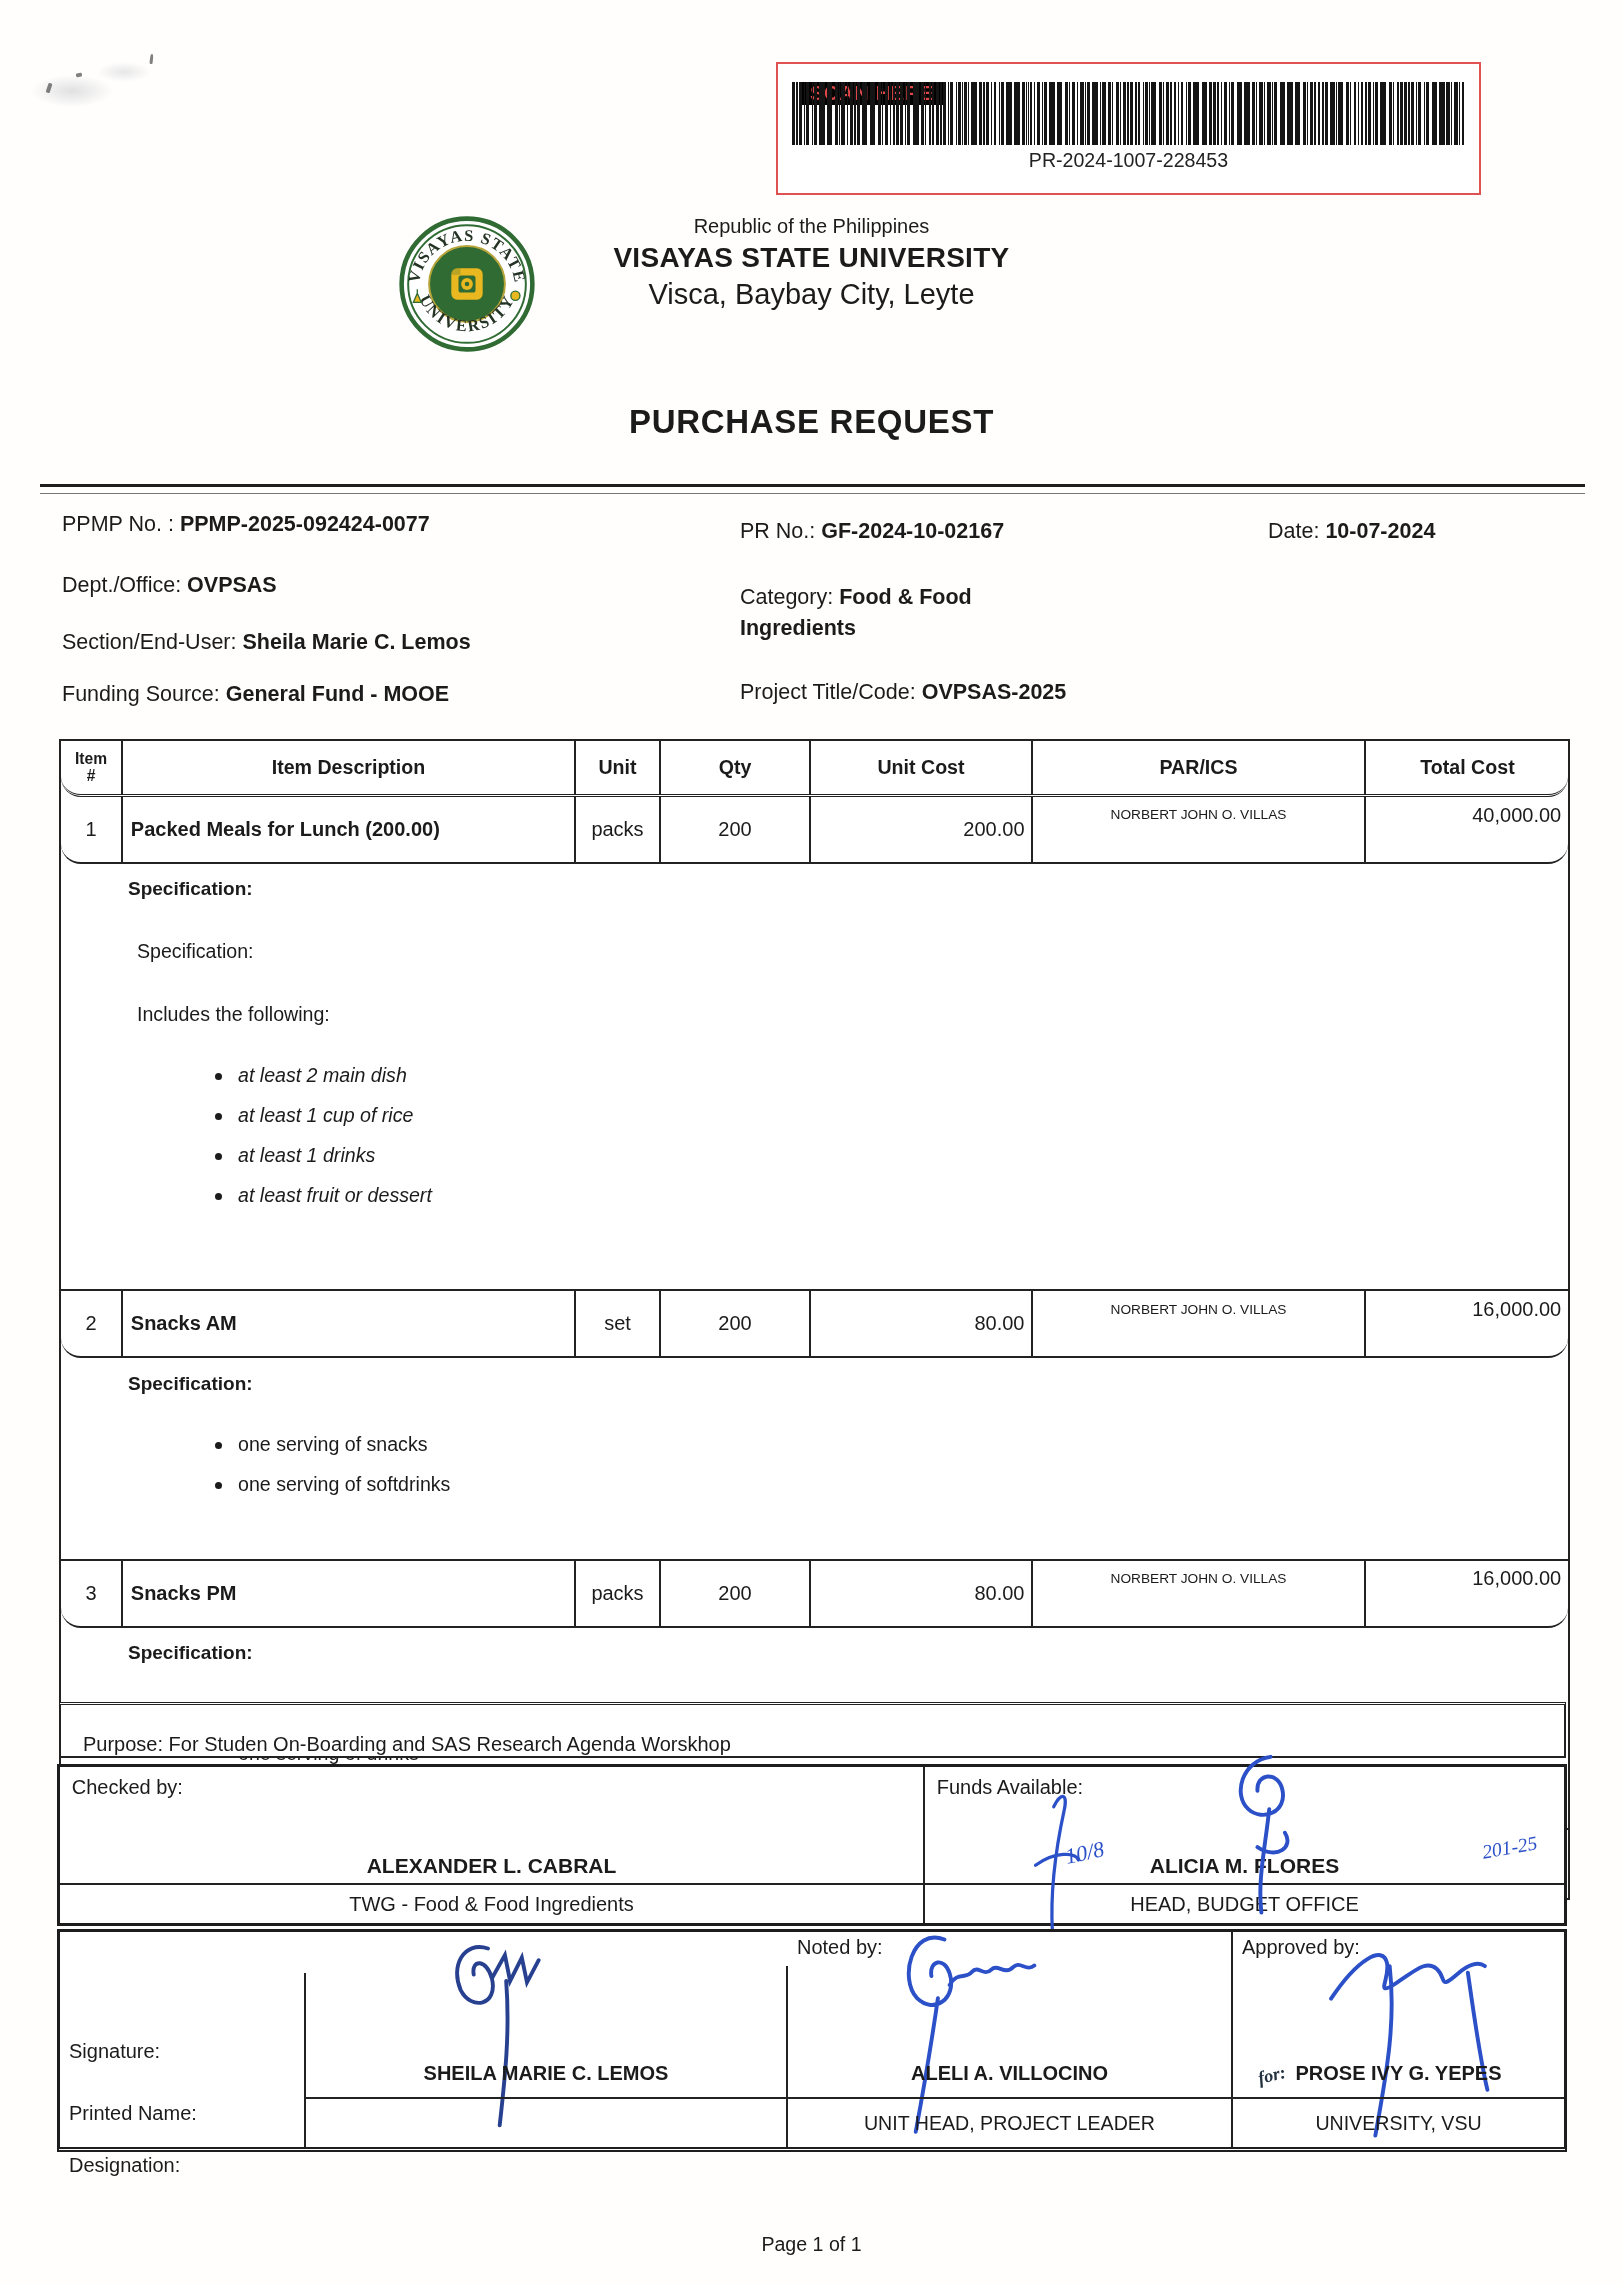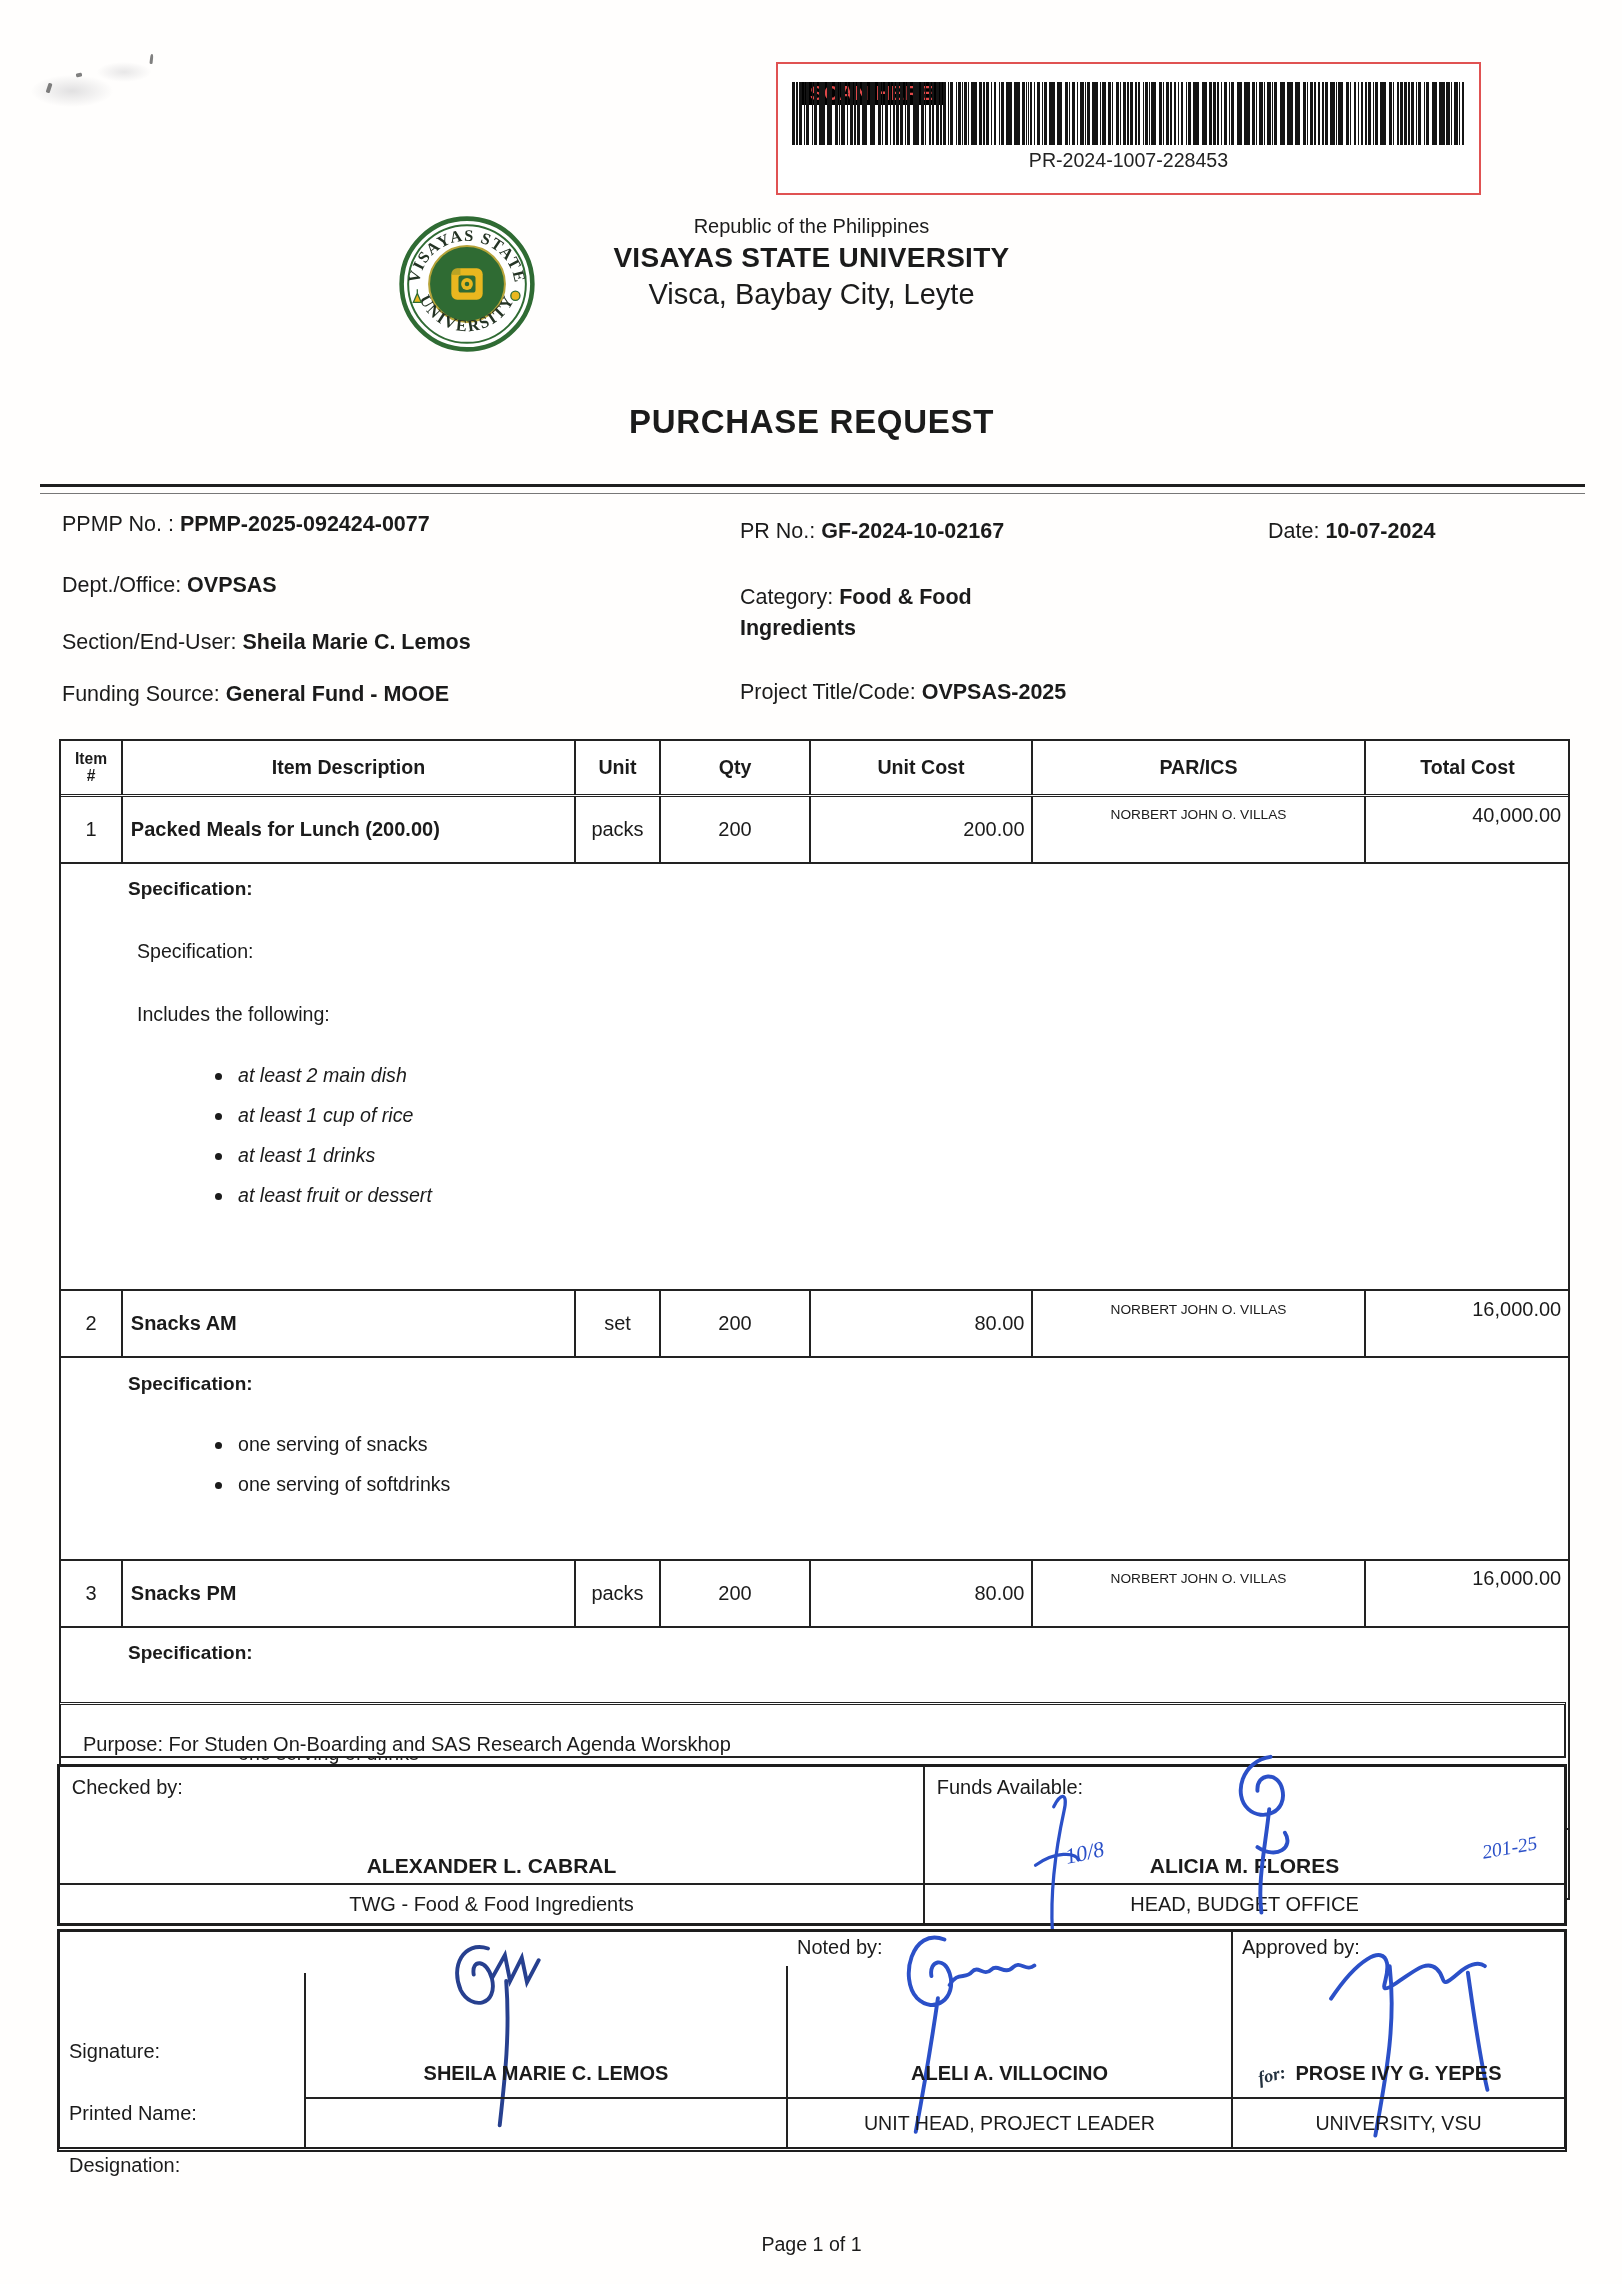--- a/index.html
+++ b/index.html
@@ -45,21 +45,21 @@
   .i-dept{left:62px;top:68px;}
   .i-sect{left:62px;top:125px;}
   .i-fund{left:62px;top:177px;}
   .i-pr{left:740px;top:14.3px;}
   .i-date{left:1268px;top:14.3px;}
   .i-cat{left:740px;top:77px;width:280px;line-height:1.45;}
   .i-proj{left:740px;top:175px;}
 
   
   .ptable{position:absolute;left:59px;top:739px;width:1507px;border:2px solid #222;background:#fff;}
-  .trow{display:grid;grid-template-columns:62px 453px 85px 150px 222px 333px 203px;}
+  .trow{display:grid;grid-template-columns:62px 453px 85px 150px 222px 333px 203px;border-radius:20px;}
   .trow>div{border-right:2px solid #222;display:flex;align-items:center;min-height:0;}
   .trow>div:last-child{border-right:none;}
   .t-head{border-bottom:3.3px double #222;height:53px;}
   .t-head>div{justify-content:center;text-align:center;font-weight:bold;font-size:19.6px;line-height:1.05;}
   .t-head .itemno{font-size:15.6px;white-space:pre-line;}
   .t-item{height:65px;border-bottom:2.6px solid #222;font-size:20px;}
   .t-item .c-num{justify-content:center;}
   .t-item .c-desc{font-weight:bold;padding-left:7.8px;}
   .t-item .c-unit{justify-content:center;}
   .t-item .c-qty{justify-content:center;}

